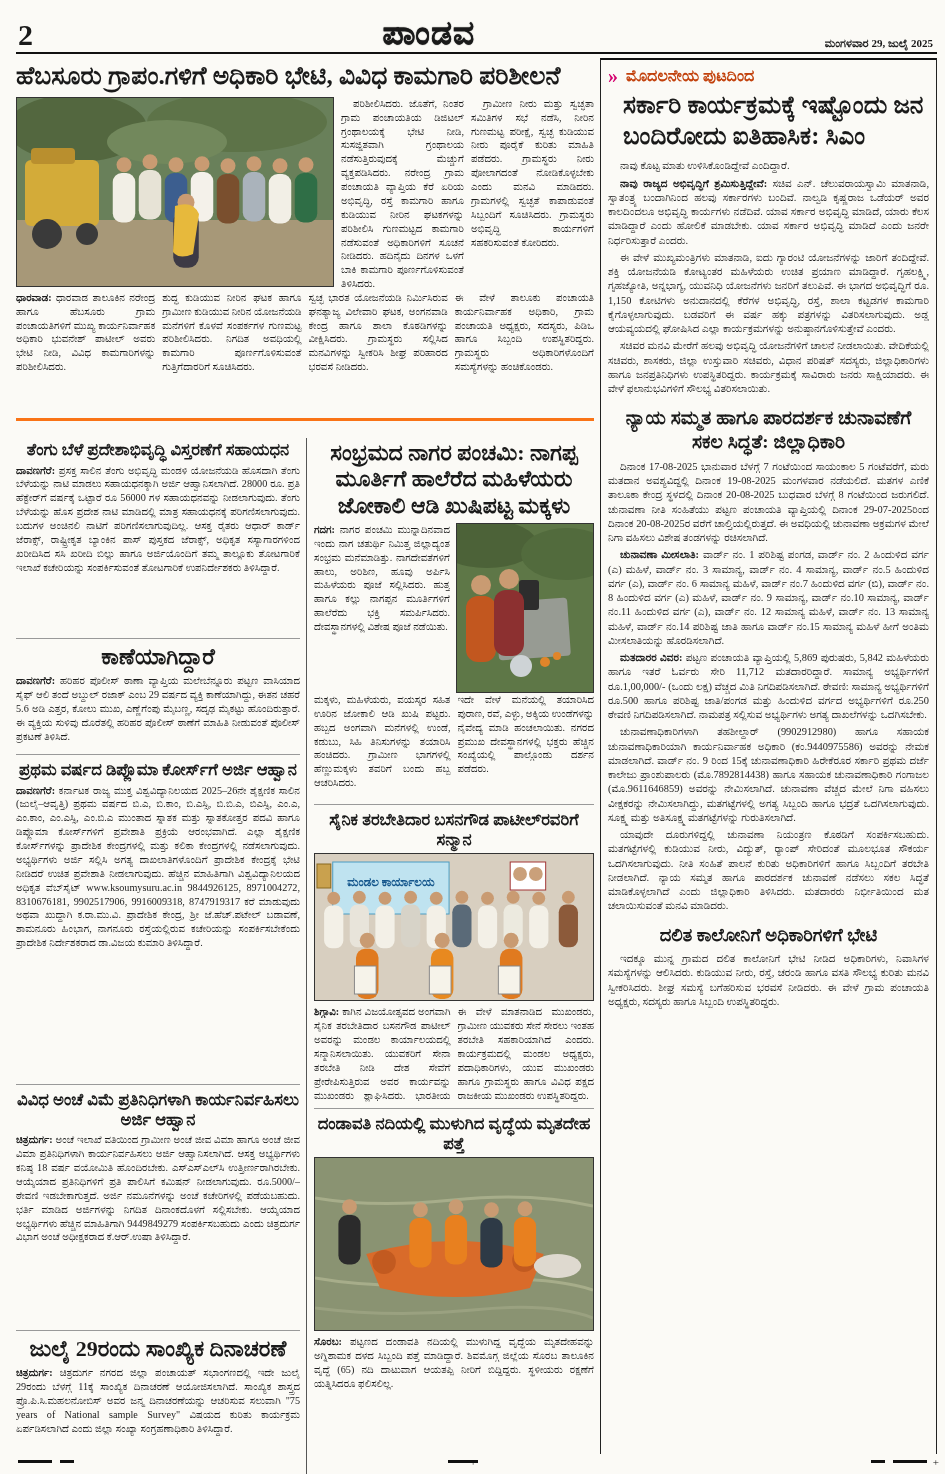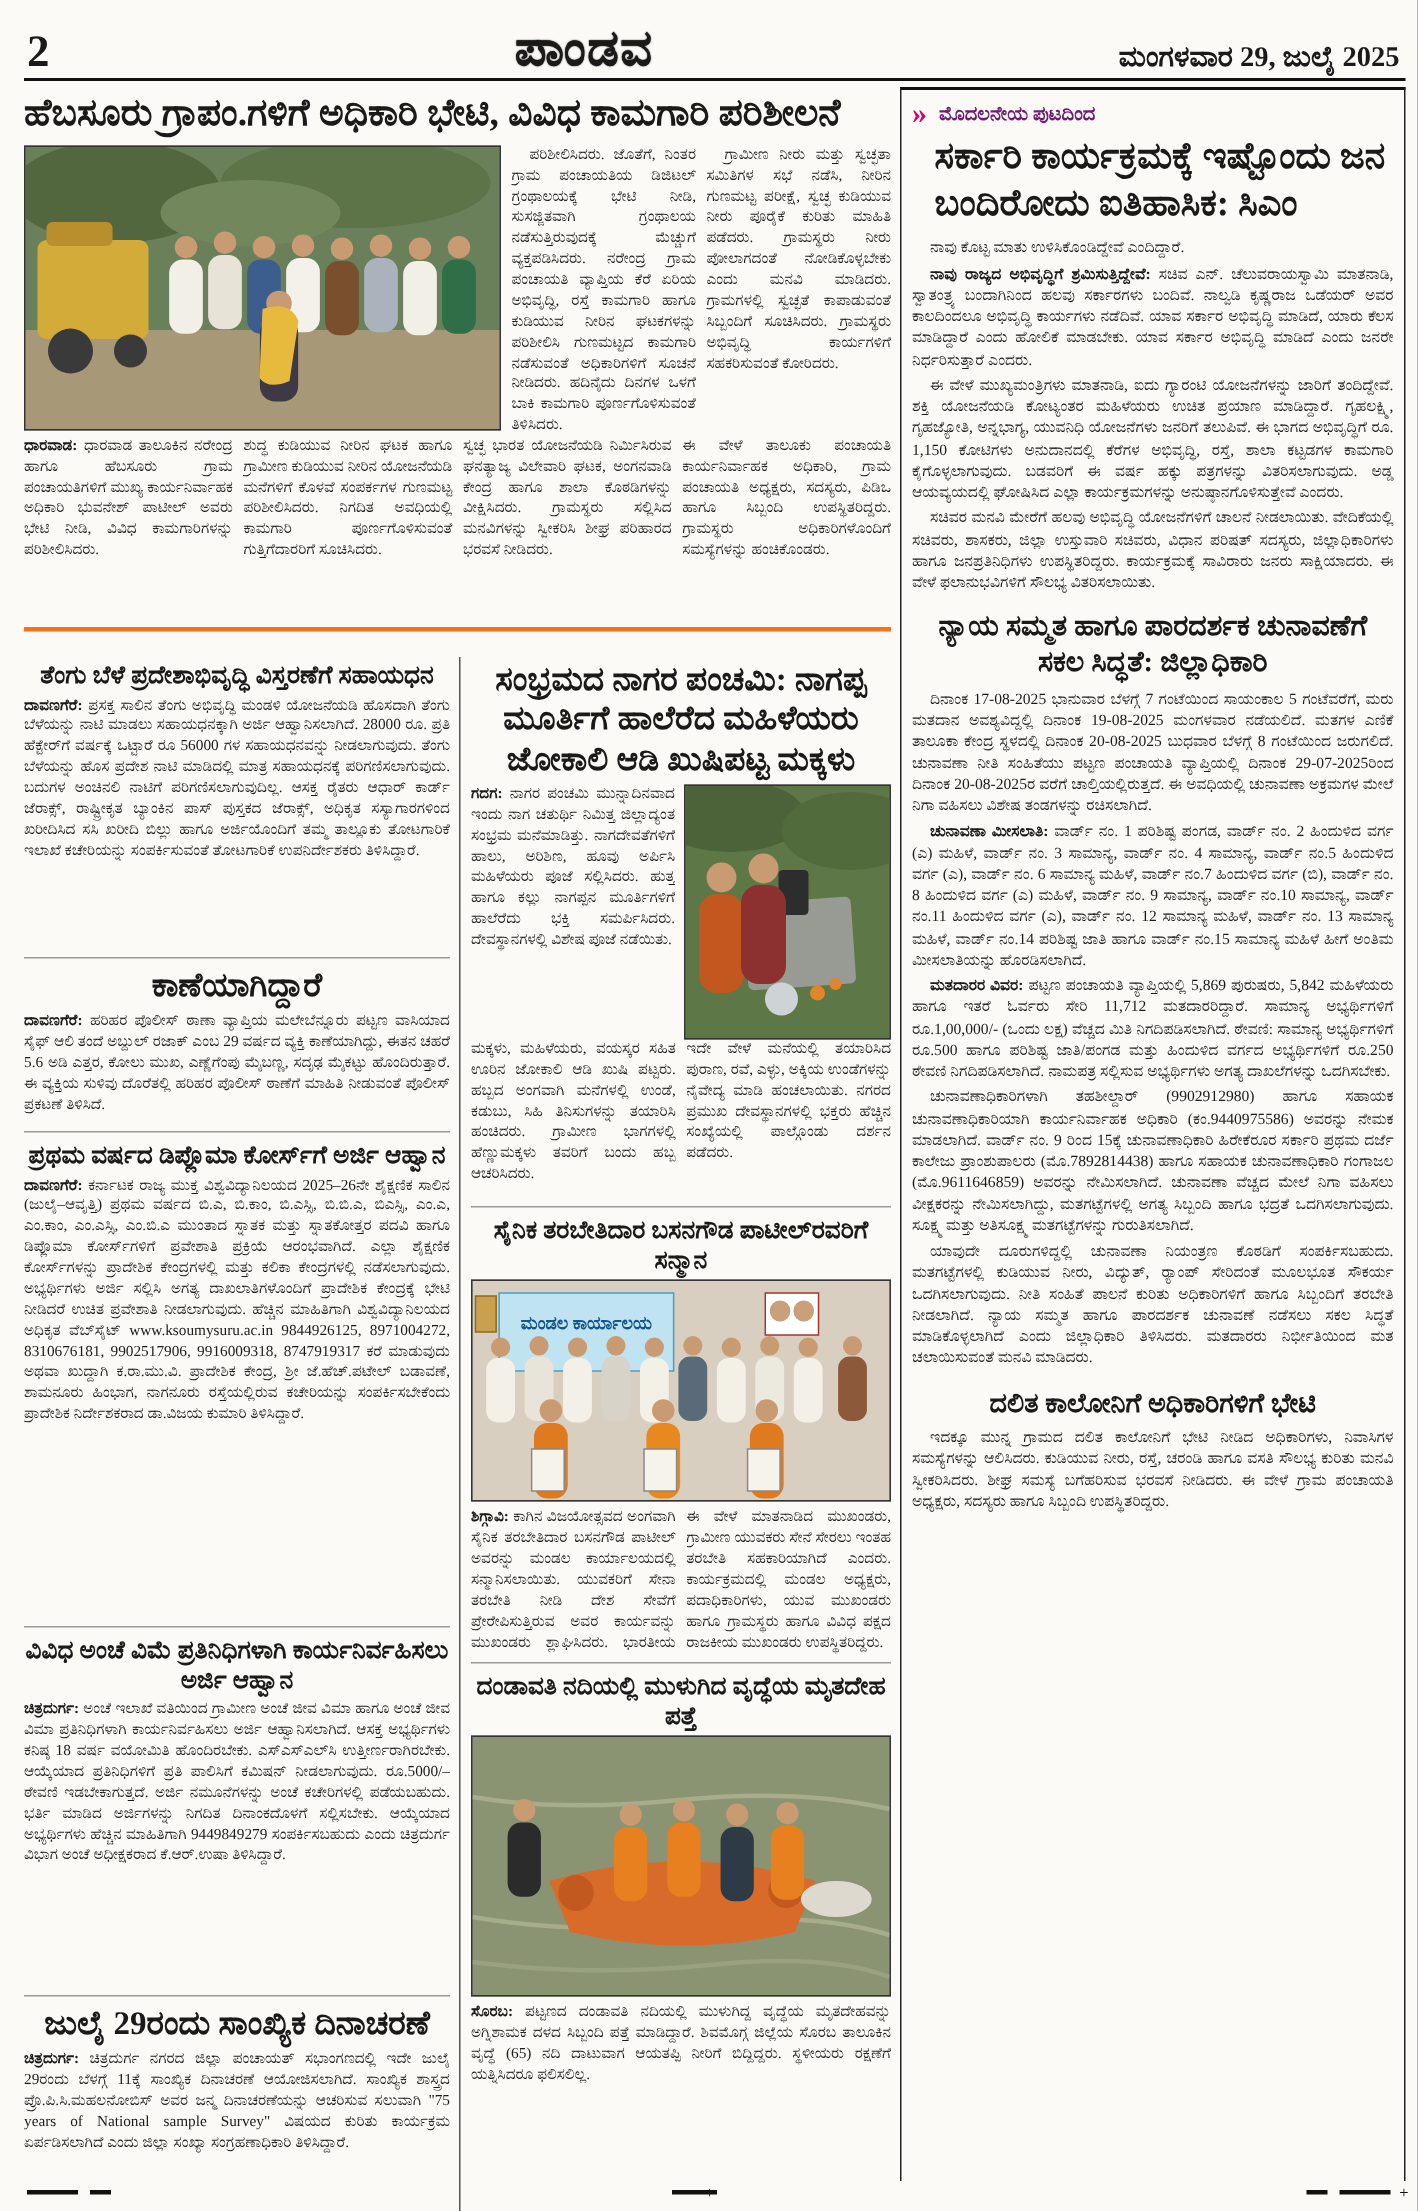--- a/index.html
+++ b/index.html
@@ -15,21 +15,21 @@
     padding:4px 8px 0 16px;
   }
   
   .masthead{
     display:flex;align-items:flex-end;justify-content:space-between;
     height:46px;border-bottom:2.5px solid #111;padding:0 4px 2px 2px;
   }
   .pageno{font-size:30px;font-weight:bold;line-height:1;}
   .paper-title{font-size:33px;font-weight:bold;letter-spacing:1px;line-height:1;
     text-shadow:0 0 1px #000;}
-  .edition-date{font-size:19px;font-weight:bold;}
+  .edition-date{font-size:11px;font-weight:bold;}
   
   .content{display:flex;margin-top:4px;height:1396px;}
   .left-zone{width:578px;flex:0 0 578px;}
   .right-zone{
     flex:1;margin-left:6px;
     border-left:1.5px solid #222;border-right:1.5px solid #222;border-top:2px solid #111;
     padding:4px 7px 0 7px;box-sizing:border-box;overflow:hidden;
   }
   
   p.body, .body p{margin:0 0 3px 0;font-size:10.2px;line-height:1.36;text-align:justify;}
@@ -55,21 +55,21 @@
   .split{display:flex;gap:7px;}
   .split > div{flex:1;overflow:hidden;}
   .wide-photo{width:100%;box-sizing:border-box;margin:2px 0 4px 0;}
   
   .panchami-top{display:flex;gap:6px;}
   .panchami-top .txt{flex:1;overflow:hidden;}
   .panchami-photo{width:136px;height:168px;}
   
   .kicker{display:flex;align-items:center;gap:8px;margin:2px 0 4px 0;}
   .kicker .chev{color:#d4006e;font-size:20px;font-weight:bold;line-height:1;}
-  .kicker .lbl{color:#701a75;font-size:13px;font-weight:bold;}
+  .kicker .lbl{color:#c2410c;font-size:16px;font-weight:bold;}
   .cm-headline{font-size:24.5px;font-weight:bold;line-height:1.25;margin:2px 0 8px 15px;}
   .rc-headline{font-size:19px;font-weight:bold;text-align:center;line-height:1.25;margin:10px 0 6px 0;}
   .rc-headline.small{font-size:18px;}
   .right-zone p{font-size:10.4px;line-height:1.37;}
   
   .marks{position:absolute;bottom:4px;left:0;width:100%;height:10px;}
   .mark{position:absolute;background:#111;height:3px;}
   .mark.m1{left:18px;width:34px;}
   .mark.m2{left:60px;width:14px;}
   .mark.m3{left:448px;width:30px;}

